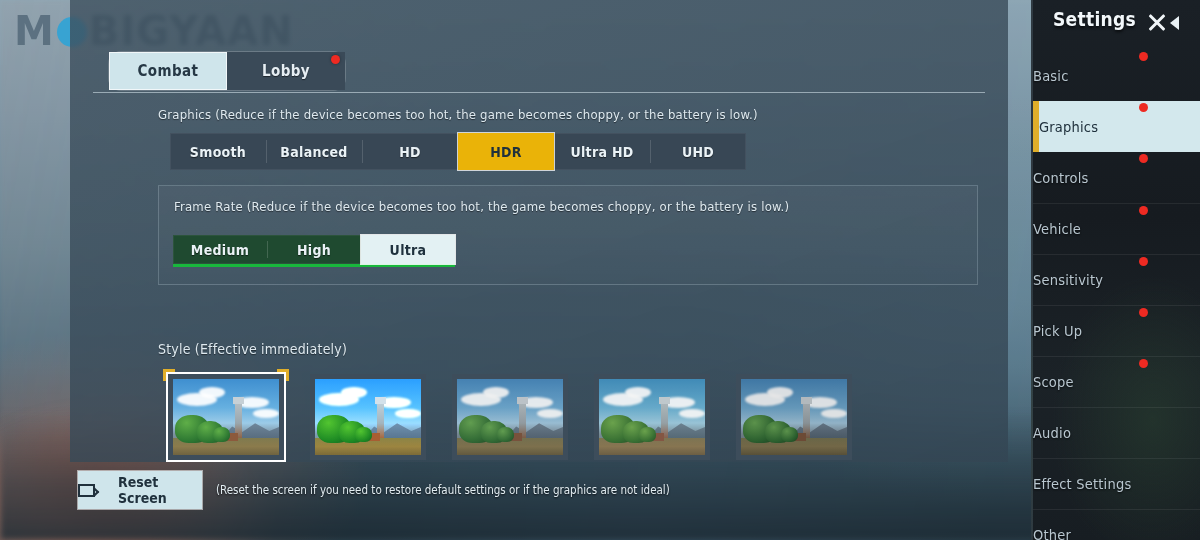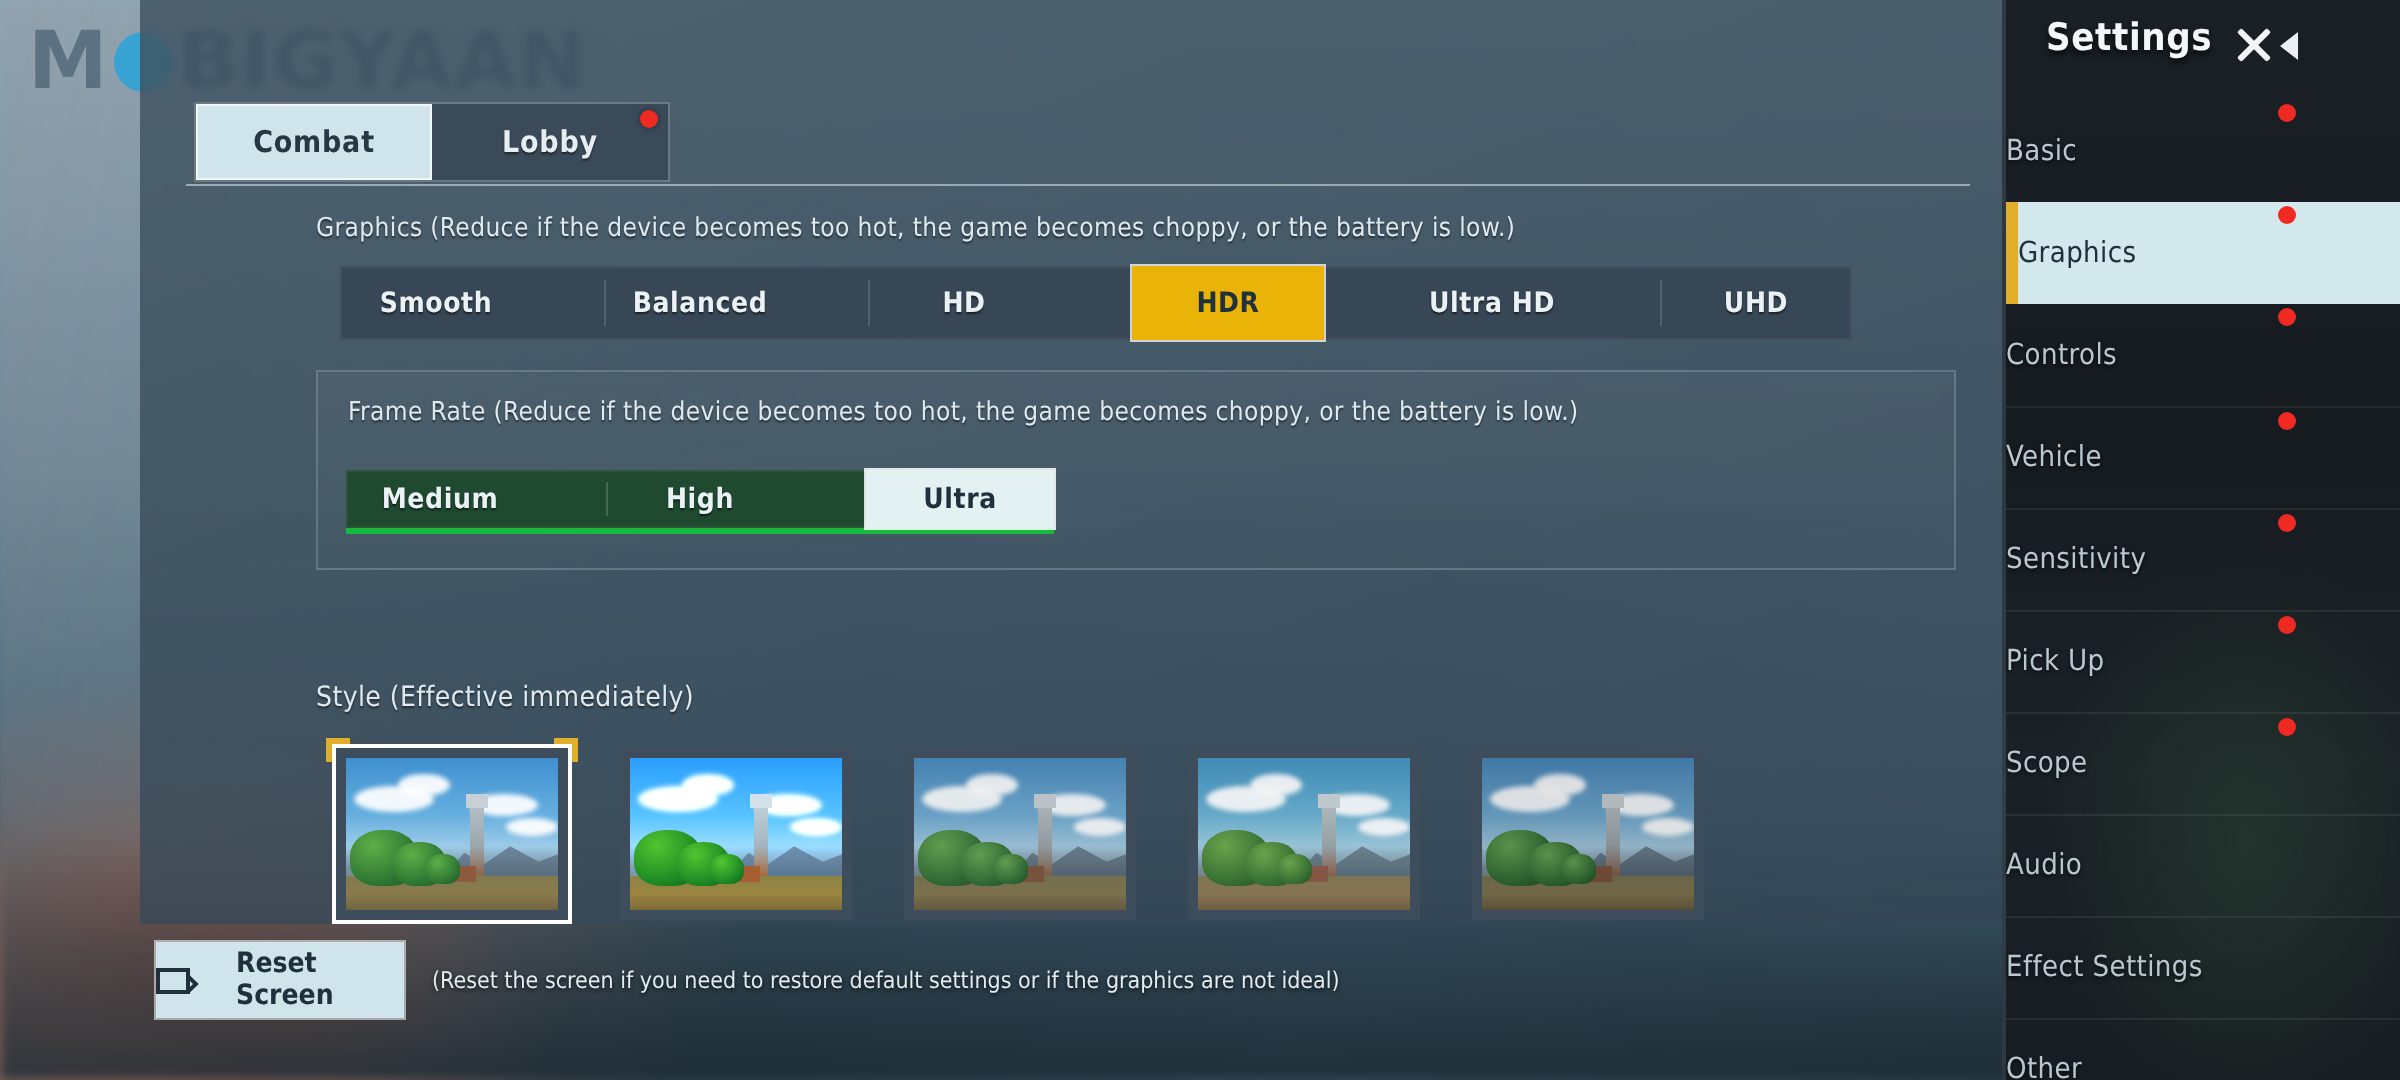--- a/index.html
+++ b/index.html
@@ -65,23 +65,24 @@
   
   .panel {
     position: absolute; left: 70px; top: 0;
     width: 938px; height: 462px;
     background: linear-gradient(160deg, rgba(61,80,94,0.80) 0%, rgba(56,74,88,0.80) 50%, rgba(52,70,84,0.82) 100%);
     backdrop-filter: blur(2px);
   }
 
   
   .tabs {
-    position: absolute; left: 28px; top: 52px;
+    position: absolute; left: 39px; top: 52px;
     display: flex;
     box-shadow: 0 0 0 1px rgba(255,255,255,0.18);
+    border-radius: 12px;
   }
   .tab {
     width: 118px; height: 38px;
     display: flex; align-items: center; justify-content: center;
     font-size: 15px; font-weight: bold; letter-spacing: 0.4px;
     font-family: "DejaVu Sans Condensed", "Liberation Sans Narrow", "Liberation Sans", sans-serif;
     position: relative;
   }
   .tab.inactive {
     background: #3a4a58;
@@ -113,21 +114,20 @@
     text-shadow: 0 1px 1px rgba(0,0,0,0.5);
     white-space: nowrap;
   }
 
   
   .seg {
     position: absolute;
     display: flex;
     background: #384755;
     box-shadow: inset 0 0 0 1px rgba(255,255,255,0.06);
-    gap: 36px;
   }
   .seg .opt {
     display: flex; align-items: center; justify-content: center;
     font-size: 14px; font-weight: bold;
     font-family: "DejaVu Sans Condensed", "Liberation Sans Narrow", "Liberation Sans", sans-serif;
     color: #eaf2f6;
     text-shadow: 0 1px 1px rgba(0,0,0,0.55);
     position: relative;
     letter-spacing: 0.3px;
   }
@@ -251,21 +251,21 @@
     position: absolute; left: 216px; top: 483px;
     font-size: 11.5px; color: #e2ecf1;
     font-family: "DejaVu Sans Condensed", "Liberation Sans Narrow", "Liberation Sans", sans-serif;
     text-shadow: 0 1px 2px rgba(0,0,0,0.75);
     white-space: nowrap;
   }
 
   
   .sidebar {
     position: absolute; right: 0; top: 0;
-    width: 199px; height: 540px;
+    width: 169px; height: 540px;
     background:
       radial-gradient(ellipse 140px 200px at 120px 420px, rgba(40,62,48,0.6), rgba(24,30,34,0) 72%),
       linear-gradient(180deg, #1a2026 0%, #161b20 40%, #1b2227 70%, #171d22 100%);
     border-left: 2px solid rgba(90,110,120,0.35);
   }
   .sb-title {
     position: absolute; left: 20px; top: 8px;
     font-size: 19px; font-weight: bold; color: #f2f7fa;
     font-family: "DejaVu Sans Condensed", "Liberation Sans Narrow", "Liberation Sans", sans-serif;
     text-shadow: 0 2px 3px rgba(0,0,0,0.7);

